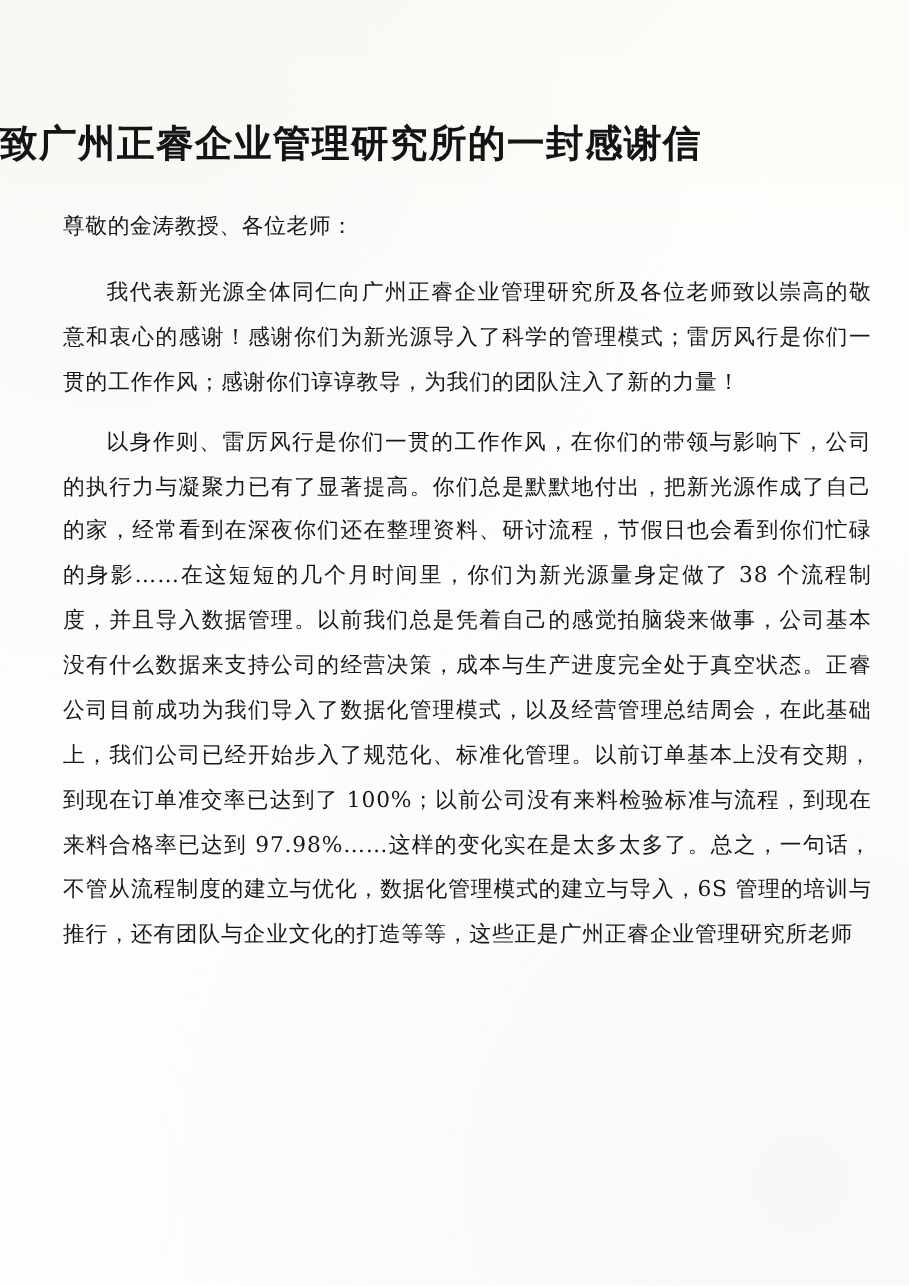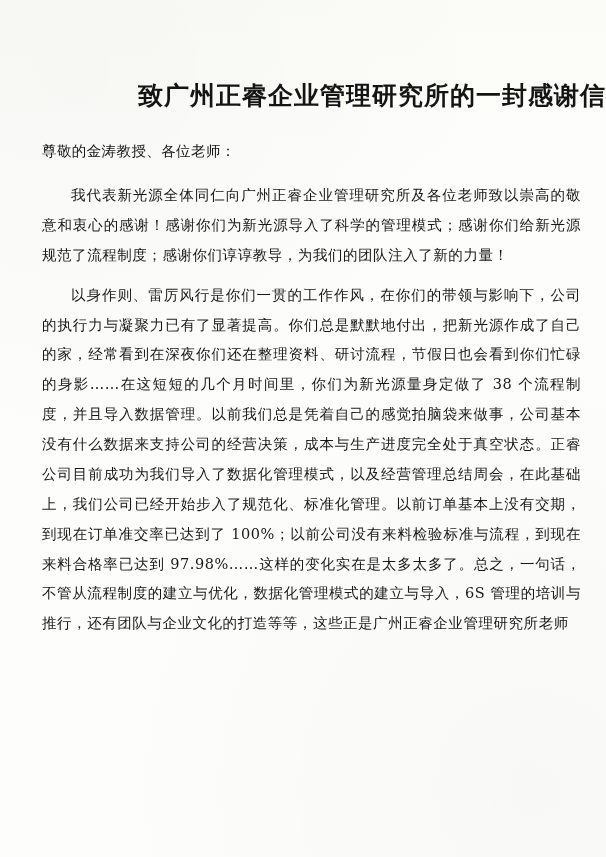--- a/index.html
+++ b/index.html
@@ -29,21 +29,21 @@
     background:
       radial-gradient(circle at 12% 8%, rgba(0,0,0,0.018) 0%, rgba(0,0,0,0) 45%),
       radial-gradient(circle at 88% 92%, rgba(0,0,0,0.02) 0%, rgba(0,0,0,0) 50%),
       linear-gradient(180deg, rgba(250,250,245,0.7) 0%, rgba(255,255,255,0) 20%);
   }
   .doc-title {
     position: absolute;
     top: 62px;
     left: 0;
     right: 0;
-    text-align: right;
+    text-align: left;
     font-size: 25px;
     font-weight: 700;
     letter-spacing: 1px;
     color: #141414;
     font-family: "DejaVu Serif", serif;
   }
   .body-block {
     position: absolute;
     top: 140px;
     left: 42px;
@@ -81,17 +81,17 @@
 
 <div class="page">
   <div class="paper-noise"></div>
 
   <h1 class="doc-title">致广州正睿企业管理研究所的一封感谢信</h1>
 
   <div class="body-block">
     <div class="salutation">尊敬的金涛教授、各位老师：</div>
 
 
-    <p class="para">我代表新光源全体同仁向广州正睿企业管理研究所及各位老师致以崇高的敬意和衷心的感谢！感谢你们为新光源导入了科学的管理模式；感谢你们给新光源规范了流程制度；感谢你们谆谆教导，为我们的团队注入了新的力量！</p>
+    <p class="para">我代表新光源全体同仁向广州正睿企业管理研究所及各位老师致以崇高的敬意和衷心的感谢！感谢你们为新光源导入了科学的管理模式；雷厉风行是你们一贯的工作作风；感谢你们谆谆教导，为我们的团队注入了新的力量！</p>
 
     <p class="para">以身作则、雷厉风行是你们一贯的工作作风，在你们的带领与影响下，公司的执行力与凝聚力已有了显著提高。你们总是默默地付出，把新光源作成了自己的家，经常看到在深夜你们还在整理资料、研讨流程，节假日也会看到你们忙碌的身影……在这短短的几个月时间里，你们为新光源量身定做了 38 个流程制度，并且导入数据管理。以前我们总是凭着自己的感觉拍脑袋来做事，公司基本没有什么数据来支持公司的经营决策，成本与生产进度完全处于真空状态。正睿公司目前成功为我们导入了数据化管理模式，以及经营管理总结周会，在此基础上，我们公司已经开始步入了规范化、标准化管理。以前订单基本上没有交期，到现在订单准交率已达到了 100%；以前公司没有来料检验标准与流程，到现在来料合格率已达到 97.98%……这样的变化实在是太多太多了。总之，一句话，不管从流程制度的建立与优化，数据化管理模式的建立与导入，6S 管理的培训与推行，还有团队与企业文化的打造等等，这些正是广州正睿企业管理研究所老师</p>
   </div>
 </div>
 
 </body></html>

